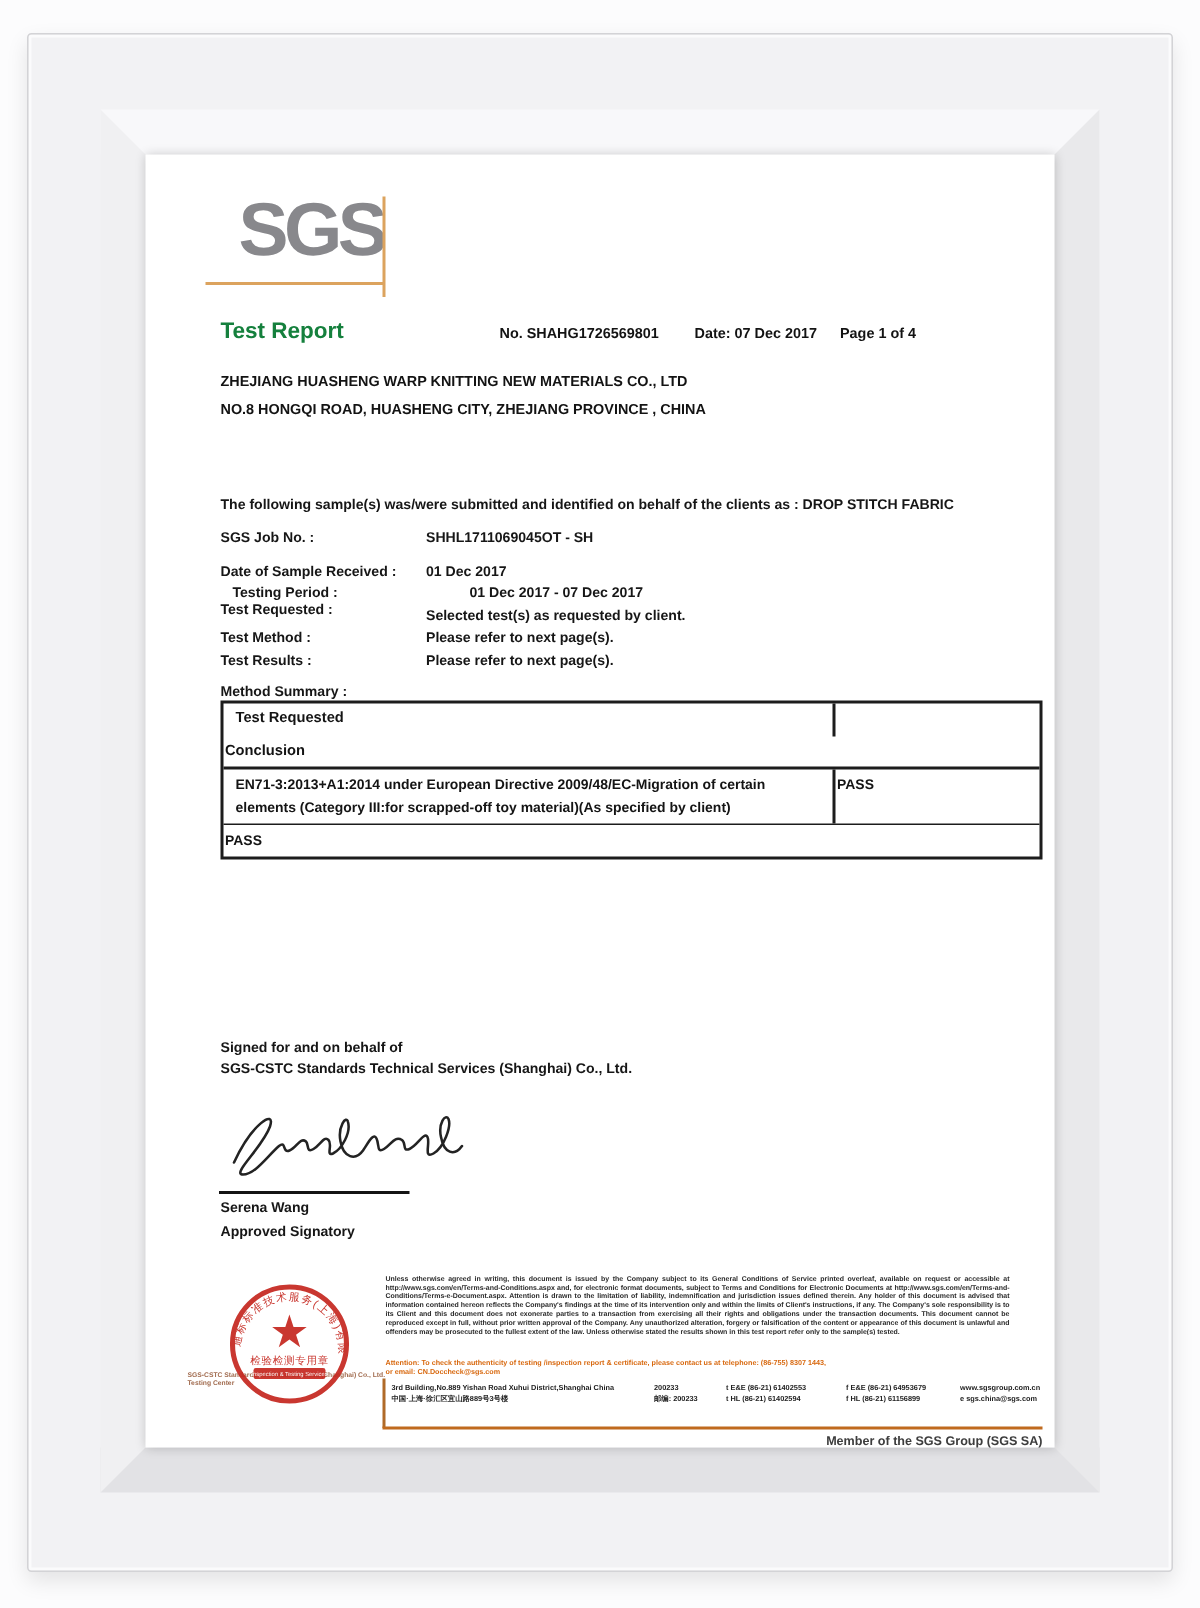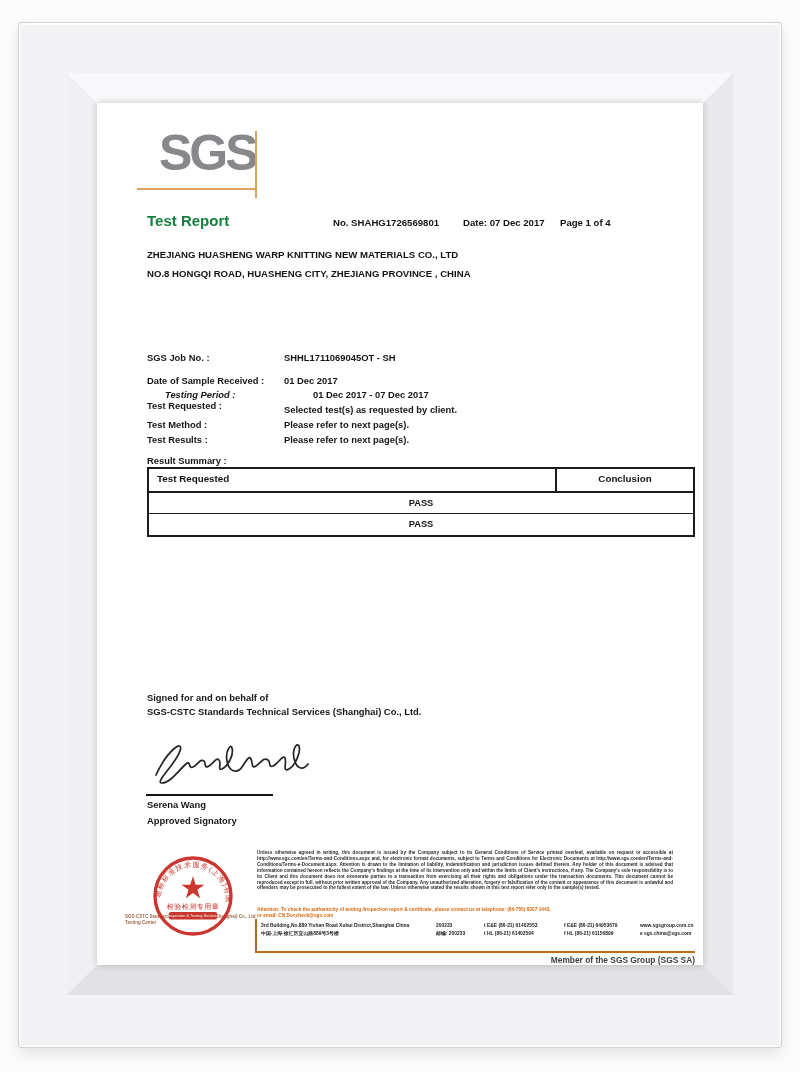--- a/index.html
+++ b/index.html
@@ -20,25 +20,25 @@
   .cross-v{left:158px;top:28px;width:2px;height:67px;background:#dca35e;}
   
   .title{left:50px;top:109px;font-size:15px;font-weight:bold;color:#15803d;}
   .hmeta{font-size:9.6px;font-weight:bold;color:#131313;}
   
   .body-b{font-size:9.6px;font-weight:bold;color:#131313;}
   .body-m{font-size:9.4px;font-weight:600;color:#161616;}
   
   .rtable{left:50px;top:364px;width:548px;border:2px solid #1c1c1c;box-sizing:border-box;background:#fff;}
   .rrow{display:flex;border-top:1.5px solid #1c1c1c;}
-  .rrow.first{border-top:none;}
+  .rrow.first{border-top:none;flex-direction:column;}
   .hrow{border-bottom:1px solid #1c1c1c;}
   .cell-test{width:408px;border-right:2px solid #1c1c1c;padding:3px 8px 4px 8px;box-sizing:border-box;
     font-size:9.3px;line-height:14.5px;font-weight:600;color:#141414;}
-  .cell-conc{flex:1;text-align:center;padding:3px 12px;font-size:9.3px;line-height:14.5px;font-weight:600;color:#141414;}
+  .cell-conc{flex:1;padding:3px 1px;font-size:9.3px;line-height:14.5px;font-weight:600;color:#141414;}
   .cell-head{font-weight:bold;font-size:9.8px;}
   
   .sigline{left:49px;top:691px;width:127px;height:2.4px;background:#141414;}
   
   .scalewrap{overflow:visible;}
   .scaled{transform:scale(.5);transform-origin:0 0;}
   .disclaimer{width:832px;font-size:9.3px;line-height:11.7px;text-align:justify;color:#2b2b2b;font-weight:600;}
   .attention{width:832px;font-size:9.6px;line-height:11.8px;color:#d8680e;font-weight:bold;}
   .addr{width:868px;font-size:9.8px;line-height:14.5px;color:#222;font-weight:600;}
   .addr-row{display:flex;}
@@ -67,42 +67,45 @@
     <div class="abs cross-v"></div>
 
     <div class="abs title">Test Report</div>
     <div class="abs hmeta" style="left:212px;top:114px;margin-left:24px;">No. SHAHG1726569801</div>
     <div class="abs hmeta" style="left:366px;top:114px;">Date: 07 Dec 2017</div>
     <div class="abs hmeta" style="left:463px;top:114px;">Page 1 of 4</div>
 
     <div class="abs body-b" style="left:50px;top:146px;">ZHEJIANG HUASHENG WARP KNITTING NEW MATERIALS CO., LTD</div>
     <div class="abs body-b" style="left:50px;top:165px;">NO.8 HONGQI ROAD, HUASHENG CITY, ZHEJIANG PROVINCE , CHINA</div>
 
+    <div class="abs body-m" style="left:50px;top:227px;">The following sample(s) was/were submitted and identified on behalf of the clients as : DROP STITCH FABRIC</div>
 
     <div class="abs body-m" style="left:50px;top:249px;">SGS Job No. :</div>
     <div class="abs body-m" style="left:187px;top:249px;">SHHL1711069045OT - SH</div>
     <div class="abs body-m" style="left:50px;top:272px;">Date of Sample Received :</div>
     <div class="abs body-m" style="left:187px;top:272px;">01 Dec 2017</div>
-    <div class="abs body-m" style="left:68px;top:286px;font-style:italic;">Testing Period :</div>
+    <div class="abs body-m" style="left:58px;top:286px;">Testing Period :</div>
     <div class="abs body-m" style="left:187px;top:286px;margin-left:29px;">01 Dec 2017 - 07 Dec 2017</div>
     <div class="abs body-m" style="left:50px;top:297px;text-align:center;">Test Requested :</div>
     <div class="abs body-m" style="left:187px;top:301px;">Selected test(s) as requested by client.</div>
     <div class="abs body-m" style="left:50px;top:316px;">Test Method :</div>
     <div class="abs body-m" style="left:187px;top:316px;">Please refer to next page(s).</div>
     <div class="abs body-m" style="left:50px;top:331px;">Test Results :</div>
     <div class="abs body-m" style="left:187px;top:331px;">Please refer to next page(s).</div>
 
-    <div class="abs body-m" style="left:50px;top:352px;">Result Summary :</div>
+    <div class="abs body-m" style="left:50px;top:352px;">Method Summary :</div>
 
     <div class="abs rtable">
       <div class="rrow first hrow">
         <div class="cell-test cell-head">Test Requested</div>
         <div class="cell-conc cell-head">Conclusion</div>
       </div>
       <div class="rrow">
+        <div class="cell-test pre">EN71-3:2013+A1:2014 under European Directive 2009/48/EC-Migration of certain
+elements (Category III:for scrapped-off toy material)(As specified by client)</div>
         <div class="cell-conc">PASS</div>
       </div>
       <div class="rrow">
         <div class="cell-conc">PASS</div>
       </div>
     </div>
 
     <div class="abs body-m" style="left:50px;top:589px;">Signed for and on behalf of</div>
     <div class="abs body-m" style="left:50px;top:603px;">SGS-CSTC Standards Technical Services (Shanghai) Co., Ltd.</div>
 

